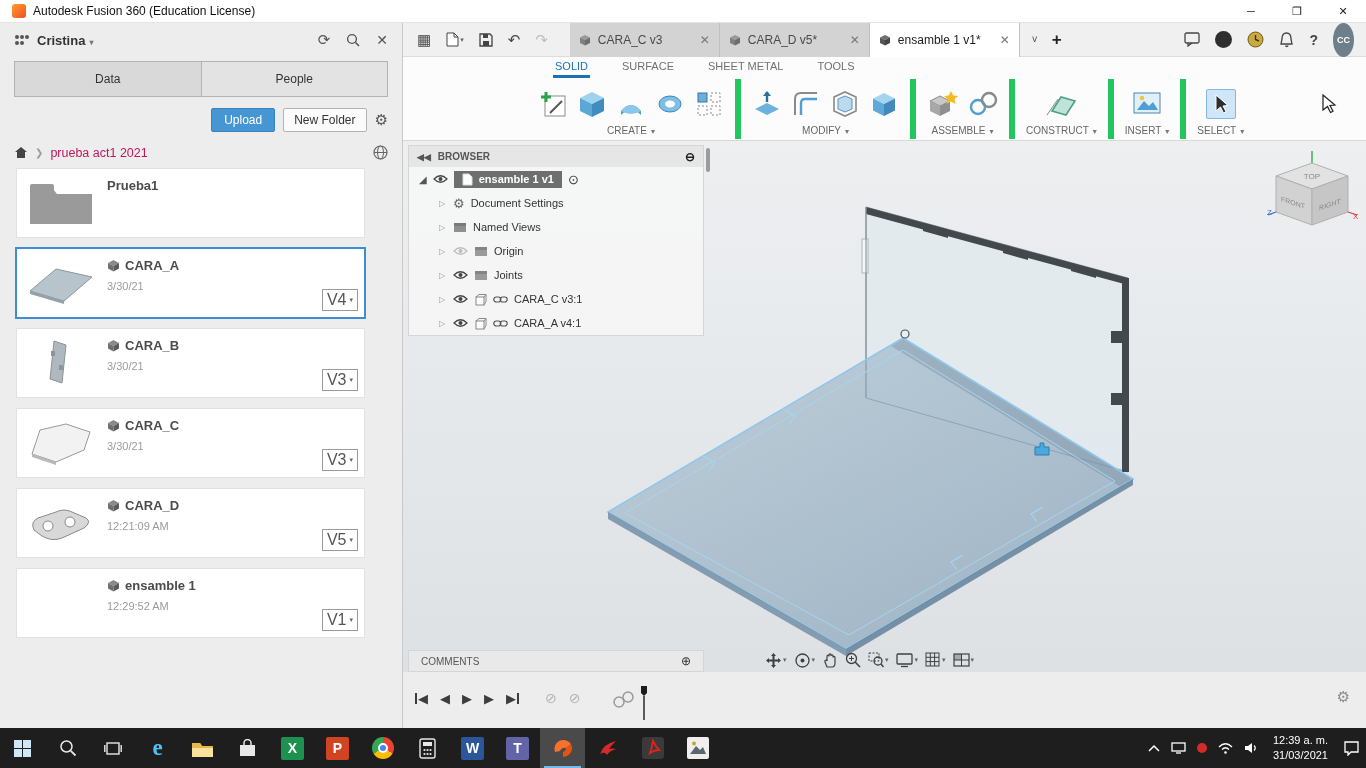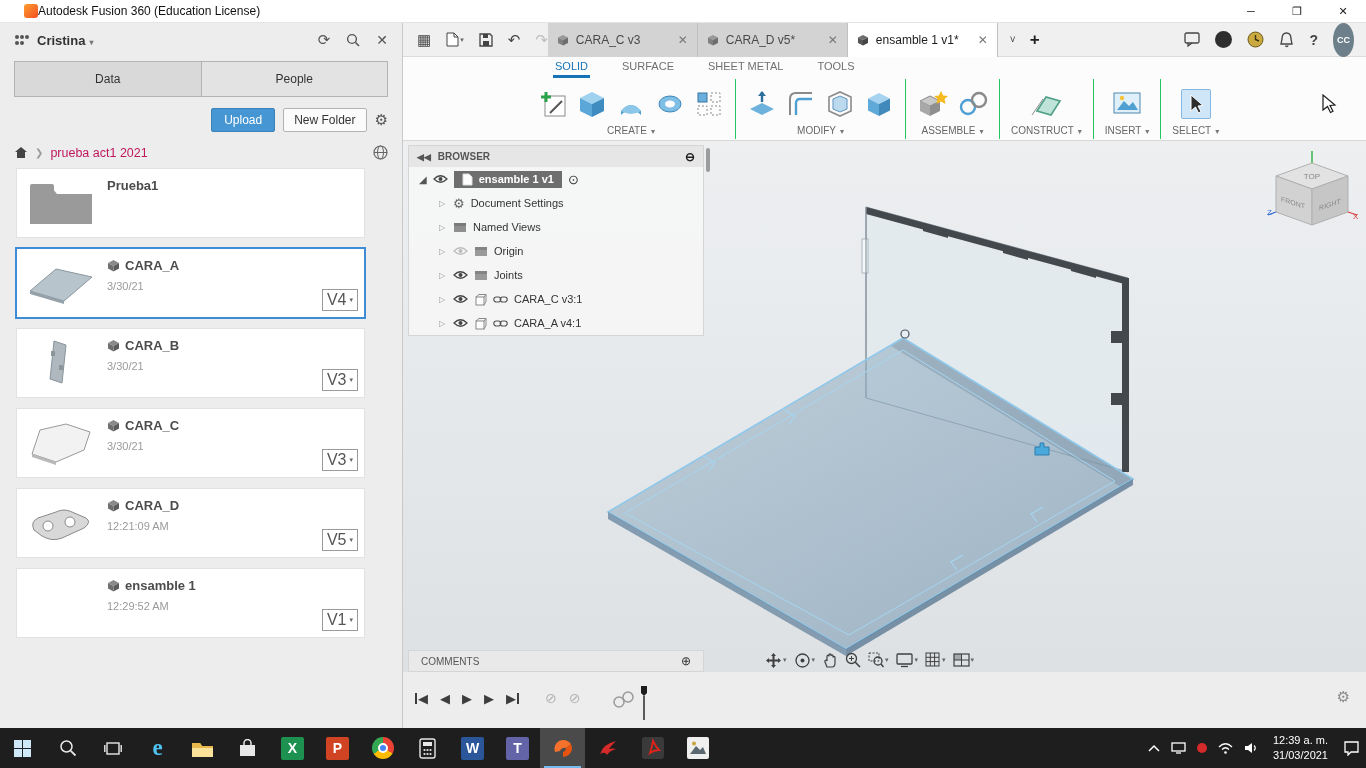--- a/index.html
+++ b/index.html
@@ -1,20 +1,20 @@
 <!DOCTYPE html>
 <html><head>
 <meta charset="utf-8">
 <style>
 *{margin:0;padding:0;box-sizing:border-box}
 html,body{width:1366px;height:768px;overflow:hidden}
 body{font-family:"Liberation Sans",sans-serif;font-size:12px;color:#333;background:#fff;position:relative}
 svg{display:block}
 
-.titlebar{position:absolute;top:0;left:0;right:0;height:23px;background:#fff;border-bottom:1px solid #e4e4e4;display:flex;align-items:center;padding-left:24px;z-index:30}
+.titlebar{position:absolute;top:0;left:0;right:0;height:23px;background:#fff;border-bottom:1px solid #e4e4e4;display:flex;align-items:center;padding-left:12px;gap:7px;z-index:30}
 .fusion-logo{width:14px;height:14px;border-radius:3px;background:linear-gradient(135deg,#ff9d2e,#f04e23)}
 .titlebar-title{font-size:12px;color:#111}
 .win-btns{margin-left:auto;display:flex;height:23px}
 .win-btn{width:46px;display:flex;align-items:center;justify-content:center;font-size:11px;color:#222}
 
 .data-panel{position:absolute;top:23px;left:0;width:403px;bottom:40px;background:#ededed;border-right:1px solid #c9c9c9;z-index:20}
 .dp-head{height:34px;display:flex;align-items:center;padding:0 14px;gap:8px}
 .dp-user{font-size:13px;font-weight:bold;color:#333}
 .dd::after{content:"▾";font-size:8px;color:#777;margin-left:4px}
 .dp-head-icons{margin-left:auto;display:flex;gap:16px;align-items:center;color:#555}
@@ -35,36 +35,36 @@
 .card-title{display:flex;align-items:center;gap:5px;font-size:13px;font-weight:bold;color:#4c4c4c}
 .card-date{font-size:11px;color:#9a9a9a;margin-top:7px}
 .vbadge{position:absolute;right:6px;bottom:6px;border:1px solid #9a9a9a;font-size:16px;color:#555;padding:1px 4px;display:flex;align-items:center;background:#fff}
 .vbadge::after{content:"▾";font-size:7px;color:#666;margin-left:3px}
 
 .main{position:absolute;left:403px;top:23px;right:0;bottom:40px;background:#e9ebed}
 .apptb{position:absolute;top:0;left:0;right:0;height:34px;background:#f0f0f0;display:flex;align-items:center;border-bottom:1px solid #dcdcdc}
 .apptb-left{display:flex;align-items:center;gap:15px;padding-left:14px;color:#444}
 .glyph{font-size:15px;color:#444}
 .glyph.dim{color:#bdbdbd}
-.doctabs{display:flex;align-items:stretch;height:34px;}
+.doctabs{display:flex;align-items:stretch;height:34px;margin-left:22px}
 .doctab{display:flex;align-items:center;gap:7px;padding:0 9px;background:#d3d3d3;border-right:1px solid #c0c0c0;font-size:12px;color:#4a4a4a;min-width:150px}
 .doctab.active{background:#fff;color:#1c1c1c}
 .doctab .x{margin-left:auto;color:#777;font-size:12px}
 .tab-extra{display:flex;align-items:center;gap:14px;padding-left:12px;color:#333}
 .apptb-right{margin-left:auto;display:flex;align-items:center;gap:15px;padding-right:12px}
 .avatar{width:21px;height:34px;border-radius:50%;background:#6d7f8b;color:#fff;font-size:9px;font-weight:bold;display:flex;align-items:center;justify-content:center}
 .help-q{font-size:14px;font-weight:bold;color:#444}
 
 .ribbon{position:absolute;top:34px;left:0;right:0;height:84px;background:#fcfcfc;border-bottom:1px solid #d8d8d8}
 .ws-btn{position:absolute;left:12px;top:7px;width:100px;height:64px;background:#fff;border:1px solid #c9c9c9;box-shadow:0 1px 3px rgba(0,0,0,.12);display:flex;align-items:center;justify-content:center;font-size:11px;font-weight:bold;color:#444}
 .rtabs{position:absolute;left:150px;top:0;height:21px;display:flex;gap:30px;font-size:11px;color:#707070}
 .rtab{display:flex;align-items:center;padding:0 2px;border-bottom:3px solid transparent}
 .rtab.active{color:#1773b8;border-bottom-color:#1773b8}
 .rgroups{position:absolute;left:124px;top:22px;right:2px;height:60px;display:flex}
-.rgroup{display:flex;flex-direction:column;align-items:center;justify-content:space-between;padding:4px 11px 3px 11px;border-right:1px solid #22c55e}
+.rgroup{display:flex;flex-direction:column;align-items:center;justify-content:space-between;padding:4px 11px 3px 11px;border-right:6px solid #22c55e}
 .rg-icons{display:flex;align-items:center;gap:9px;flex:1}
 .rg-label{font-size:10px;color:#666;white-space:nowrap}
 .sel-box{background:#cfe6f8;border:1px solid #84b8e2;padding:2px;border-radius:2px}
 
 .viewport{position:absolute;left:0;top:118px;right:0;bottom:56px;background:linear-gradient(#edeff1 0%,#e4e7ea 60%,#dde1e4 100%);overflow:hidden}
 .browser{position:absolute;left:5px;top:4px;width:296px;background:rgba(246,246,246,.9);border:1px solid #d5d5d5;z-index:5}
 .browser-head{height:21px;background:rgba(229,229,229,.95);display:flex;align-items:center;padding:0 8px;gap:7px;font-size:10px;font-weight:bold;color:#555}
 .browser-head .minus{margin-left:auto;color:#222;font-size:12px}
 .trow{display:flex;align-items:center;height:24px;font-size:11px;color:#333;gap:6px;padding-left:38px}
 .trow.root{padding-left:10px}

